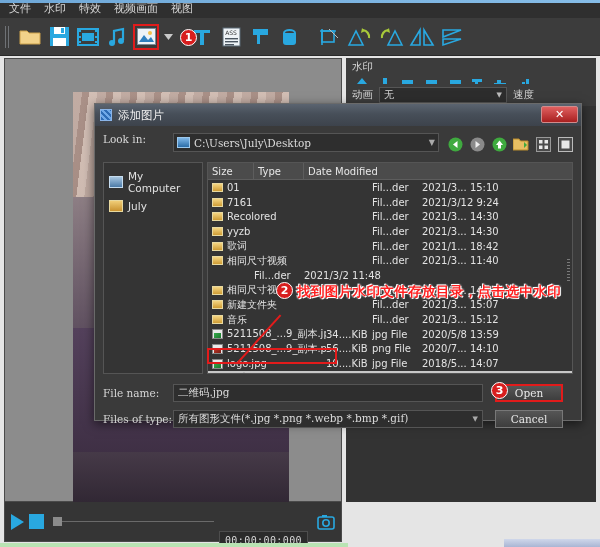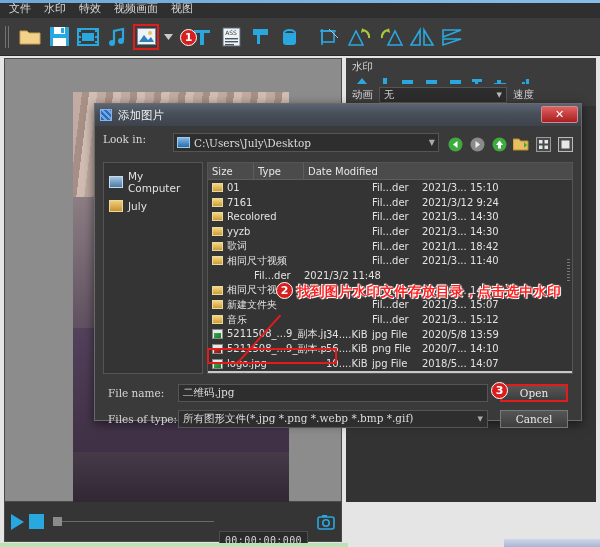--- a/index.html
+++ b/index.html
@@ -186,21 +186,21 @@
   .ic-jpg::after { content:''; position:absolute; left:1px; top:3px; width:7px; height:5px;
             background: linear-gradient(135deg,#35a84a,#1d7a30); }
   .ic-png { width: 11px; height: 10px; background: #e9e9e9; border: 1px solid #8a8a8a;
             position: relative; flex: none; }
   .ic-png::after { content:''; position:absolute; left:1px; top:3px; width:7px; height:5px;
             background: linear-gradient(135deg,#c0392b,#7b1d14); }
   .scroll-mark { position: absolute; right: 2px; top: 96px; width: 3px; height: 22px;
      background: repeating-linear-gradient(180deg,#7a7a7a 0 1px,transparent 1px 3px); }
 
   .bottom-rows { margin-top: 8px; }
-  .brow { display: flex; align-items: center; height: 21px; margin-bottom: 5px; justify-content: center; }
+  .brow { display: flex; align-items: center; height: 21px; margin-bottom: 5px; }
   .brow-label { width: 70px; color: #d6d6d6; font-size: 10.5px;
                 font-family: "DejaVu Serif","Liberation Serif",serif; }
   .brow-field {
     flex: 1; height: 18px; background: #2e2e2e; border: 1px solid #555;
     display: flex; align-items: center; padding: 0 4px; color: #dcdcdc;
     font-size: 10.5px; font-family: "DejaVu Serif","Liberation Serif",serif;
     justify-content: space-between; max-width: 310px;
   }
   .dlg-btn {
     width: 68px; height: 18px; margin-left: 12px;

